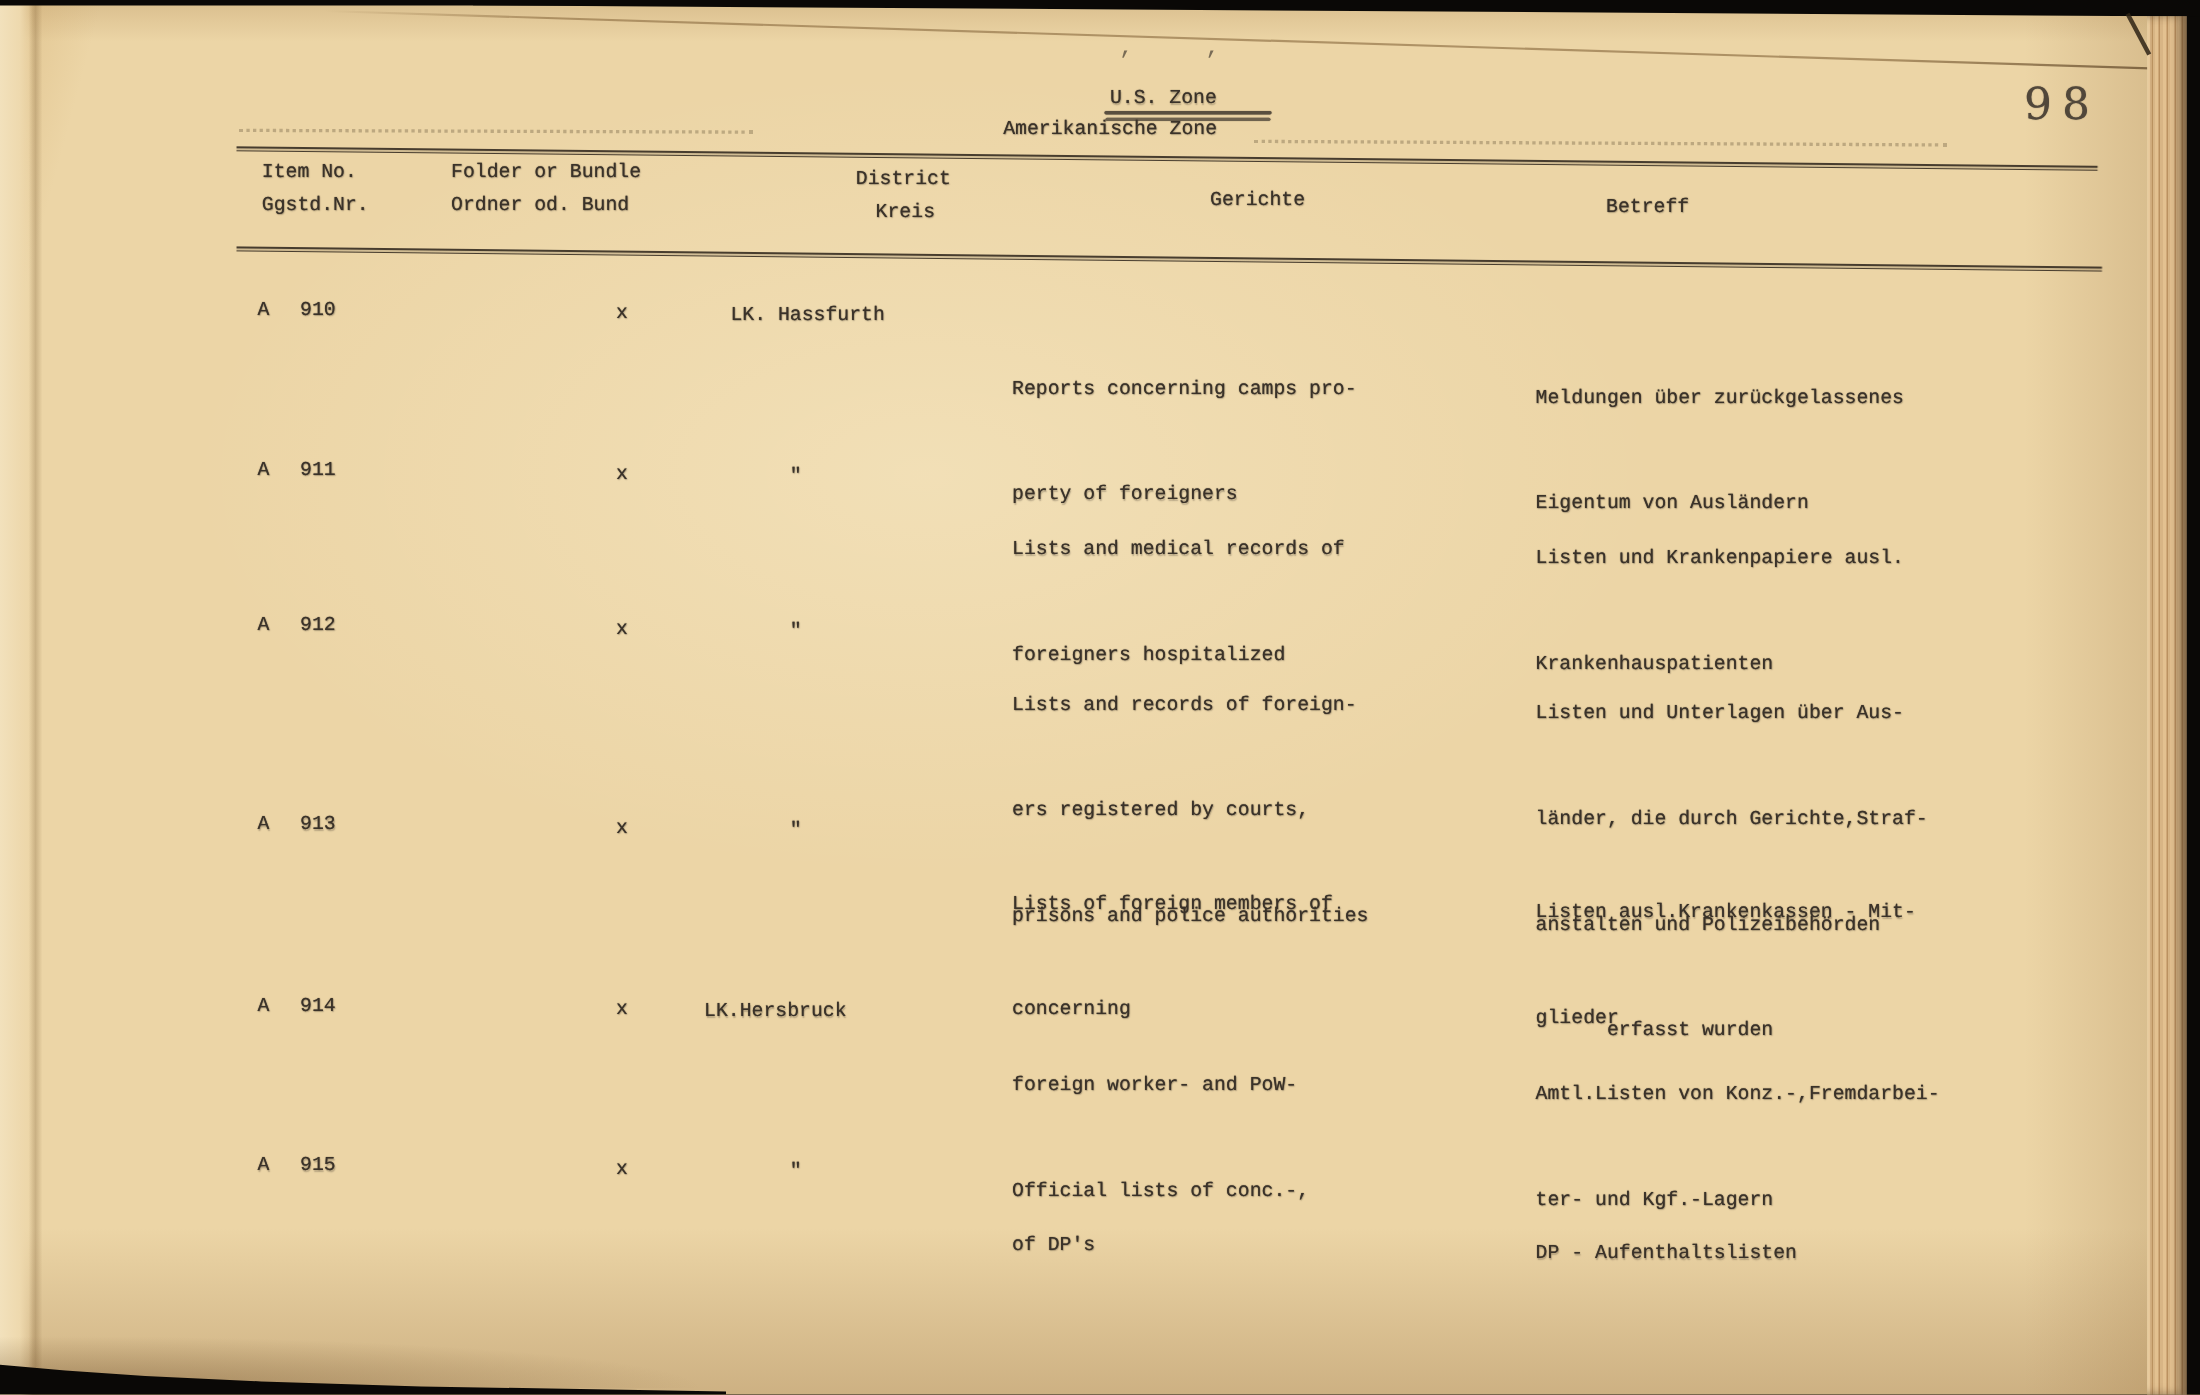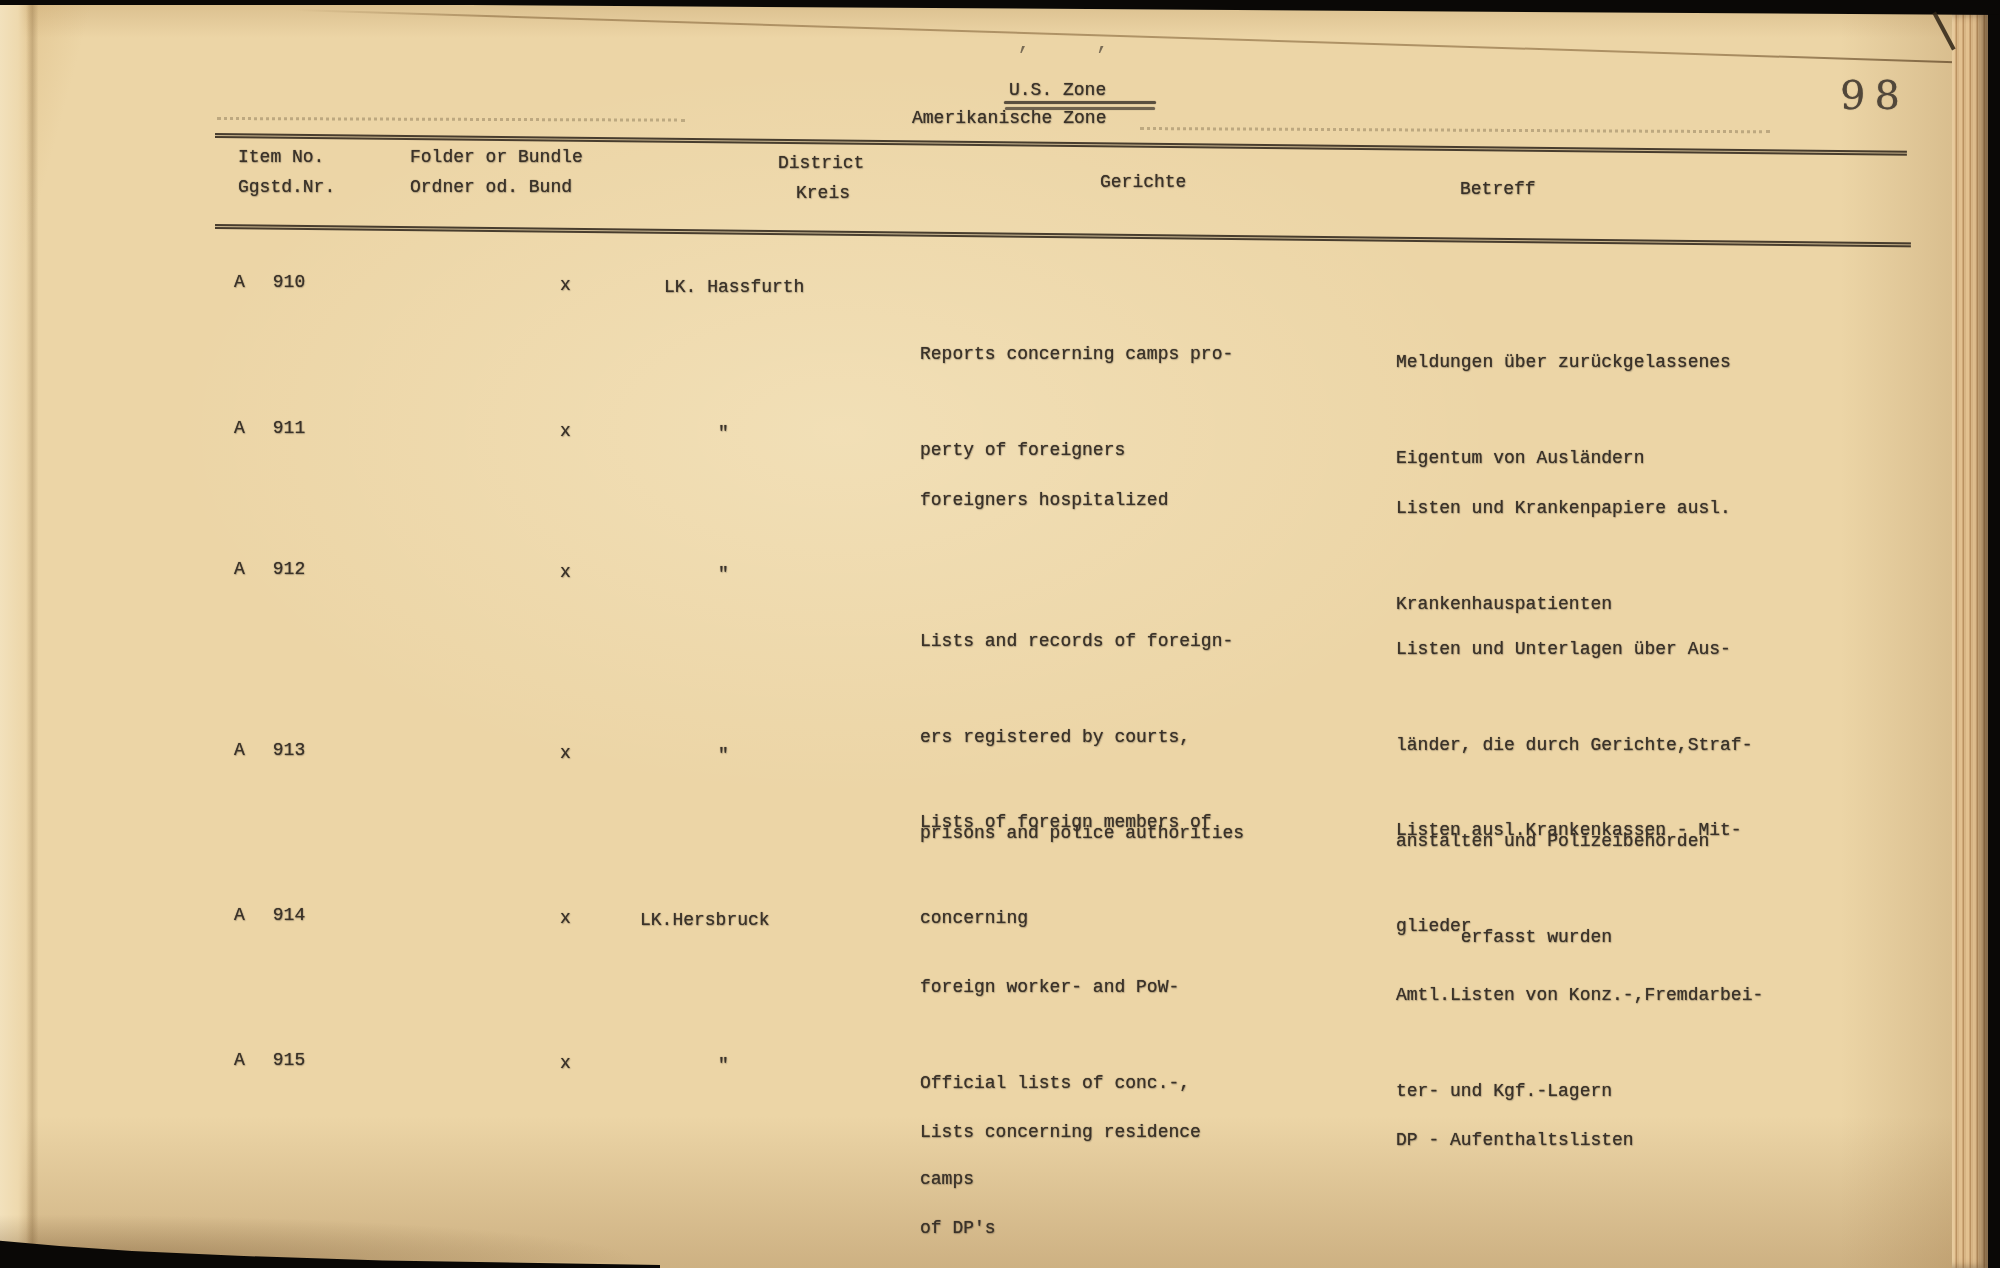--- a/index.html
+++ b/index.html
@@ -108,20 +108,21 @@
       <div>Meldungen über zurückgelassenes</div>
       <div>Eigentum von Ausländern</div>
     </div>
   </div>
 
   <div class="row" style="top:412px">
     <div class="typew item"><span>A</span><span class="inum">911</span></div>
     <div class="typew folder">x</div>
     <div class="typew district">"</div>
     <div class="typew subject">
+      <div>Lists and medical records of</div>
       <div>foreigners hospitalized</div>
     </div>
     <div class="typew betreff">
       <div>Listen und Krankenpapiere ausl.</div>
       <div>Krankenhauspatienten</div>
     </div>
   </div>
 
   <div class="row" style="top:553px">
     <div class="typew item"><span>A</span><span class="inum">912</span></div>
@@ -154,33 +155,31 @@
     </div>
   </div>
 
   <div class="row" style="top:899px">
     <div class="typew item"><span>A</span><span class="inum">914</span></div>
     <div class="typew folder">x</div>
     <div class="typew district named" style="left:640px">LK.Hersbruck</div>
     <div class="typew subject">
       <div>foreign worker- and PoW-</div>
       <div>Official lists of conc.-,</div>
-      <div>camps</div>
     </div>
     <div class="typew betreff">
       <div>Amtl.Listen von Konz.-,Fremdarbei-</div>
       <div>ter- und Kgf.-Lagern</div>
     </div>
   </div>
 
   <div class="row" style="top:1044px">
     <div class="typew item"><span>A</span><span class="inum">915</span></div>
     <div class="typew folder">x</div>
     <div class="typew district">"</div>
     <div class="typew subject">
-      <div>Lists concerning residence</div>
       <div>of DP's</div>
     </div>
     <div class="typew betreff">
       <div>DP - Aufenthaltslisten</div>
     </div>
   </div>
 </div>
 
 </body></html>

